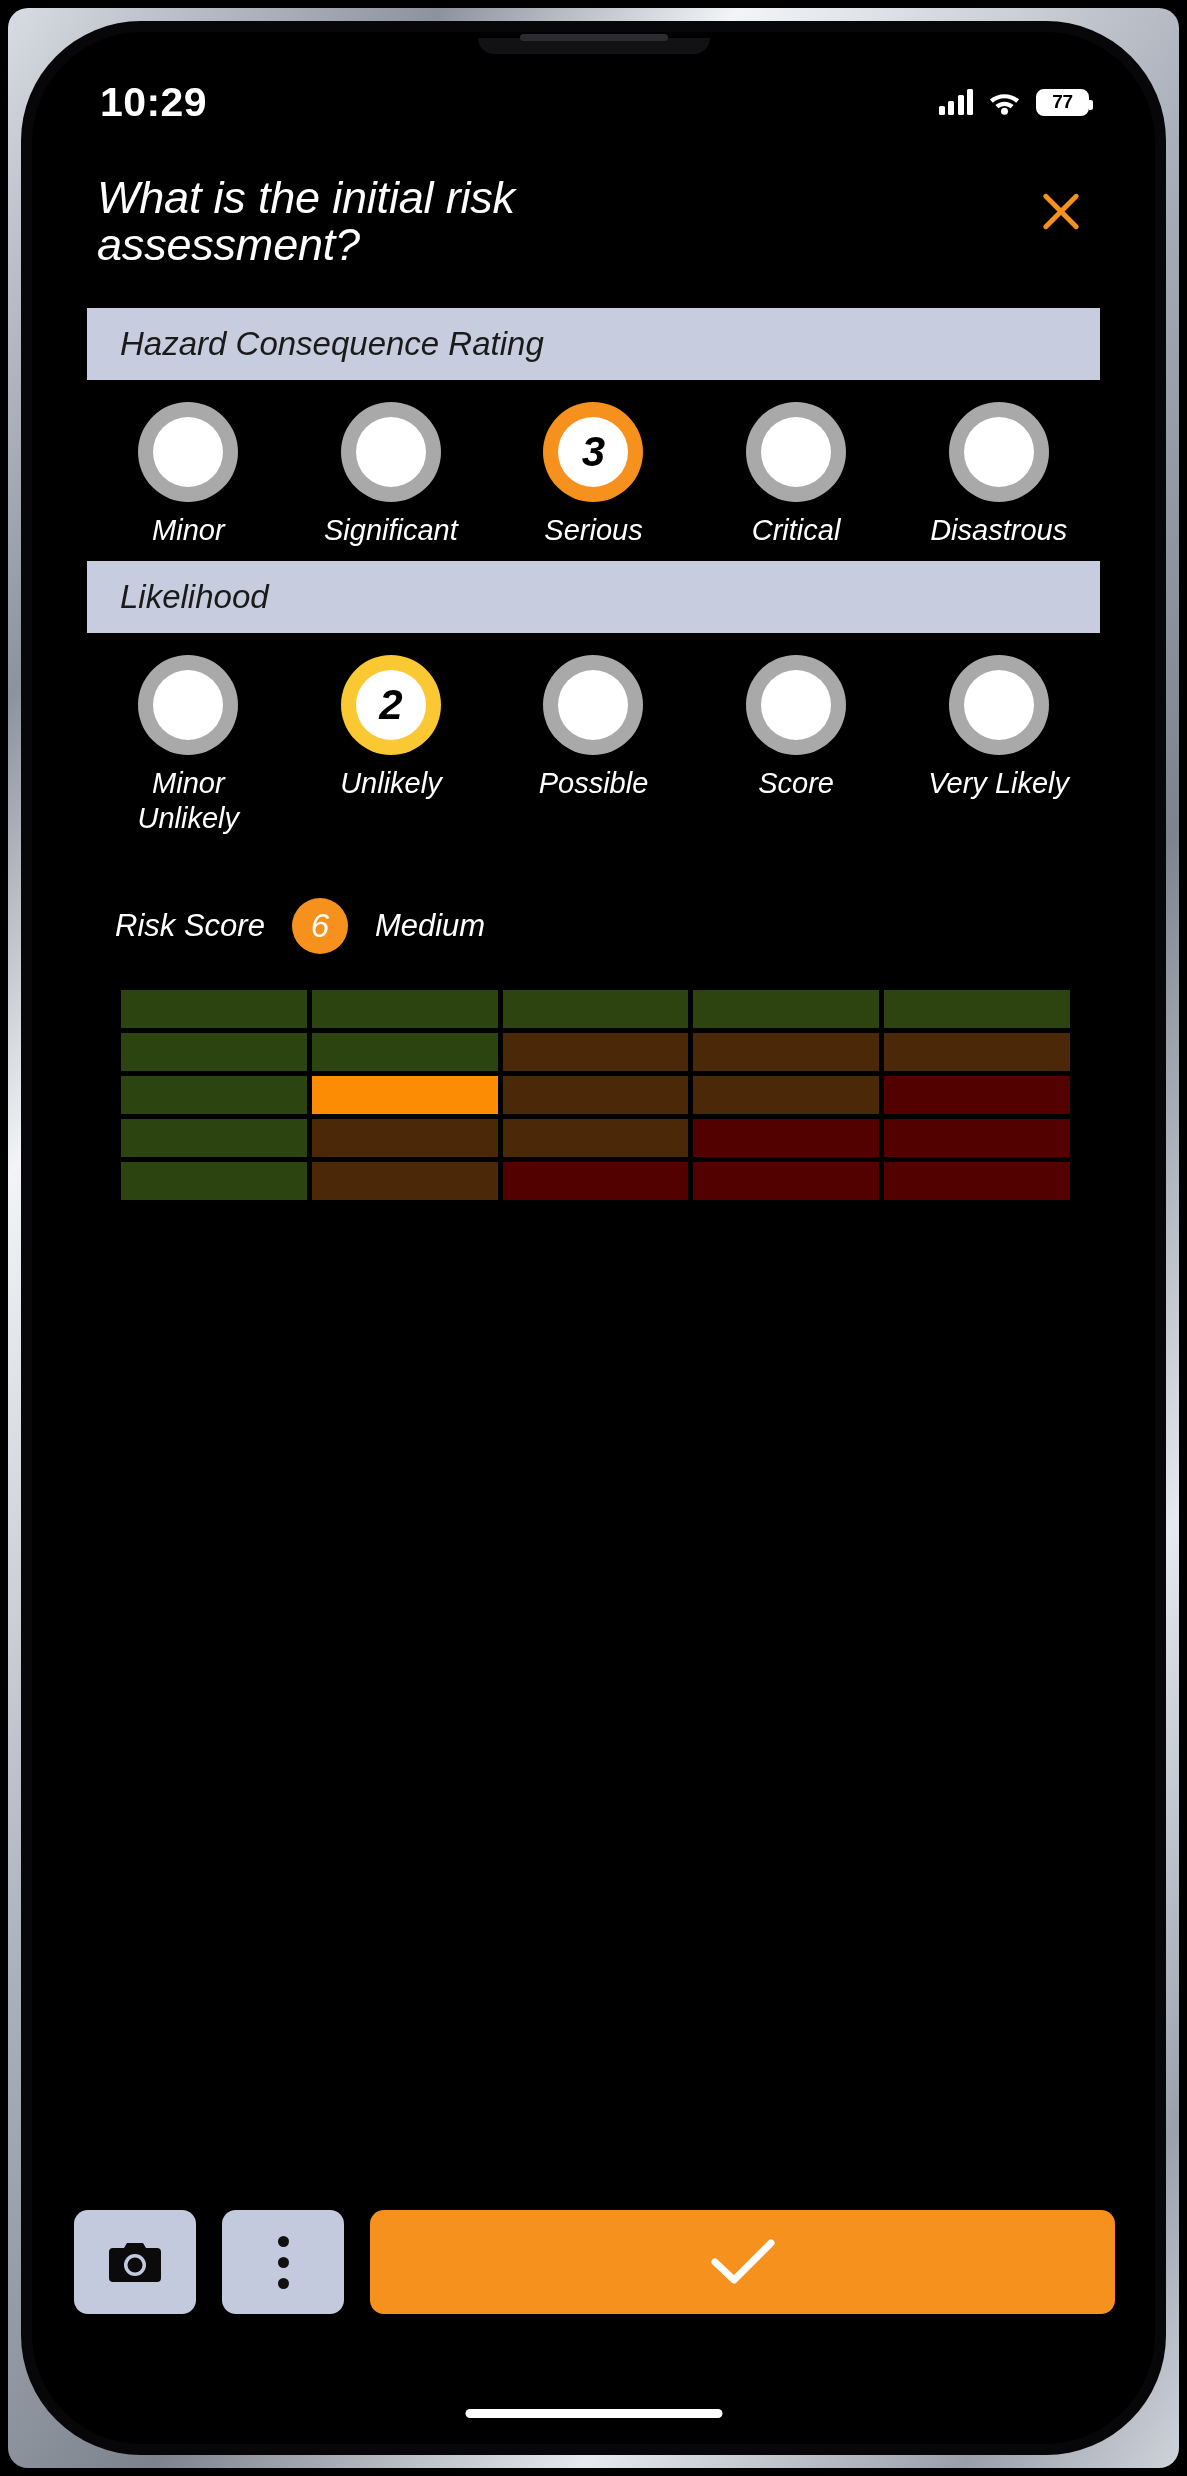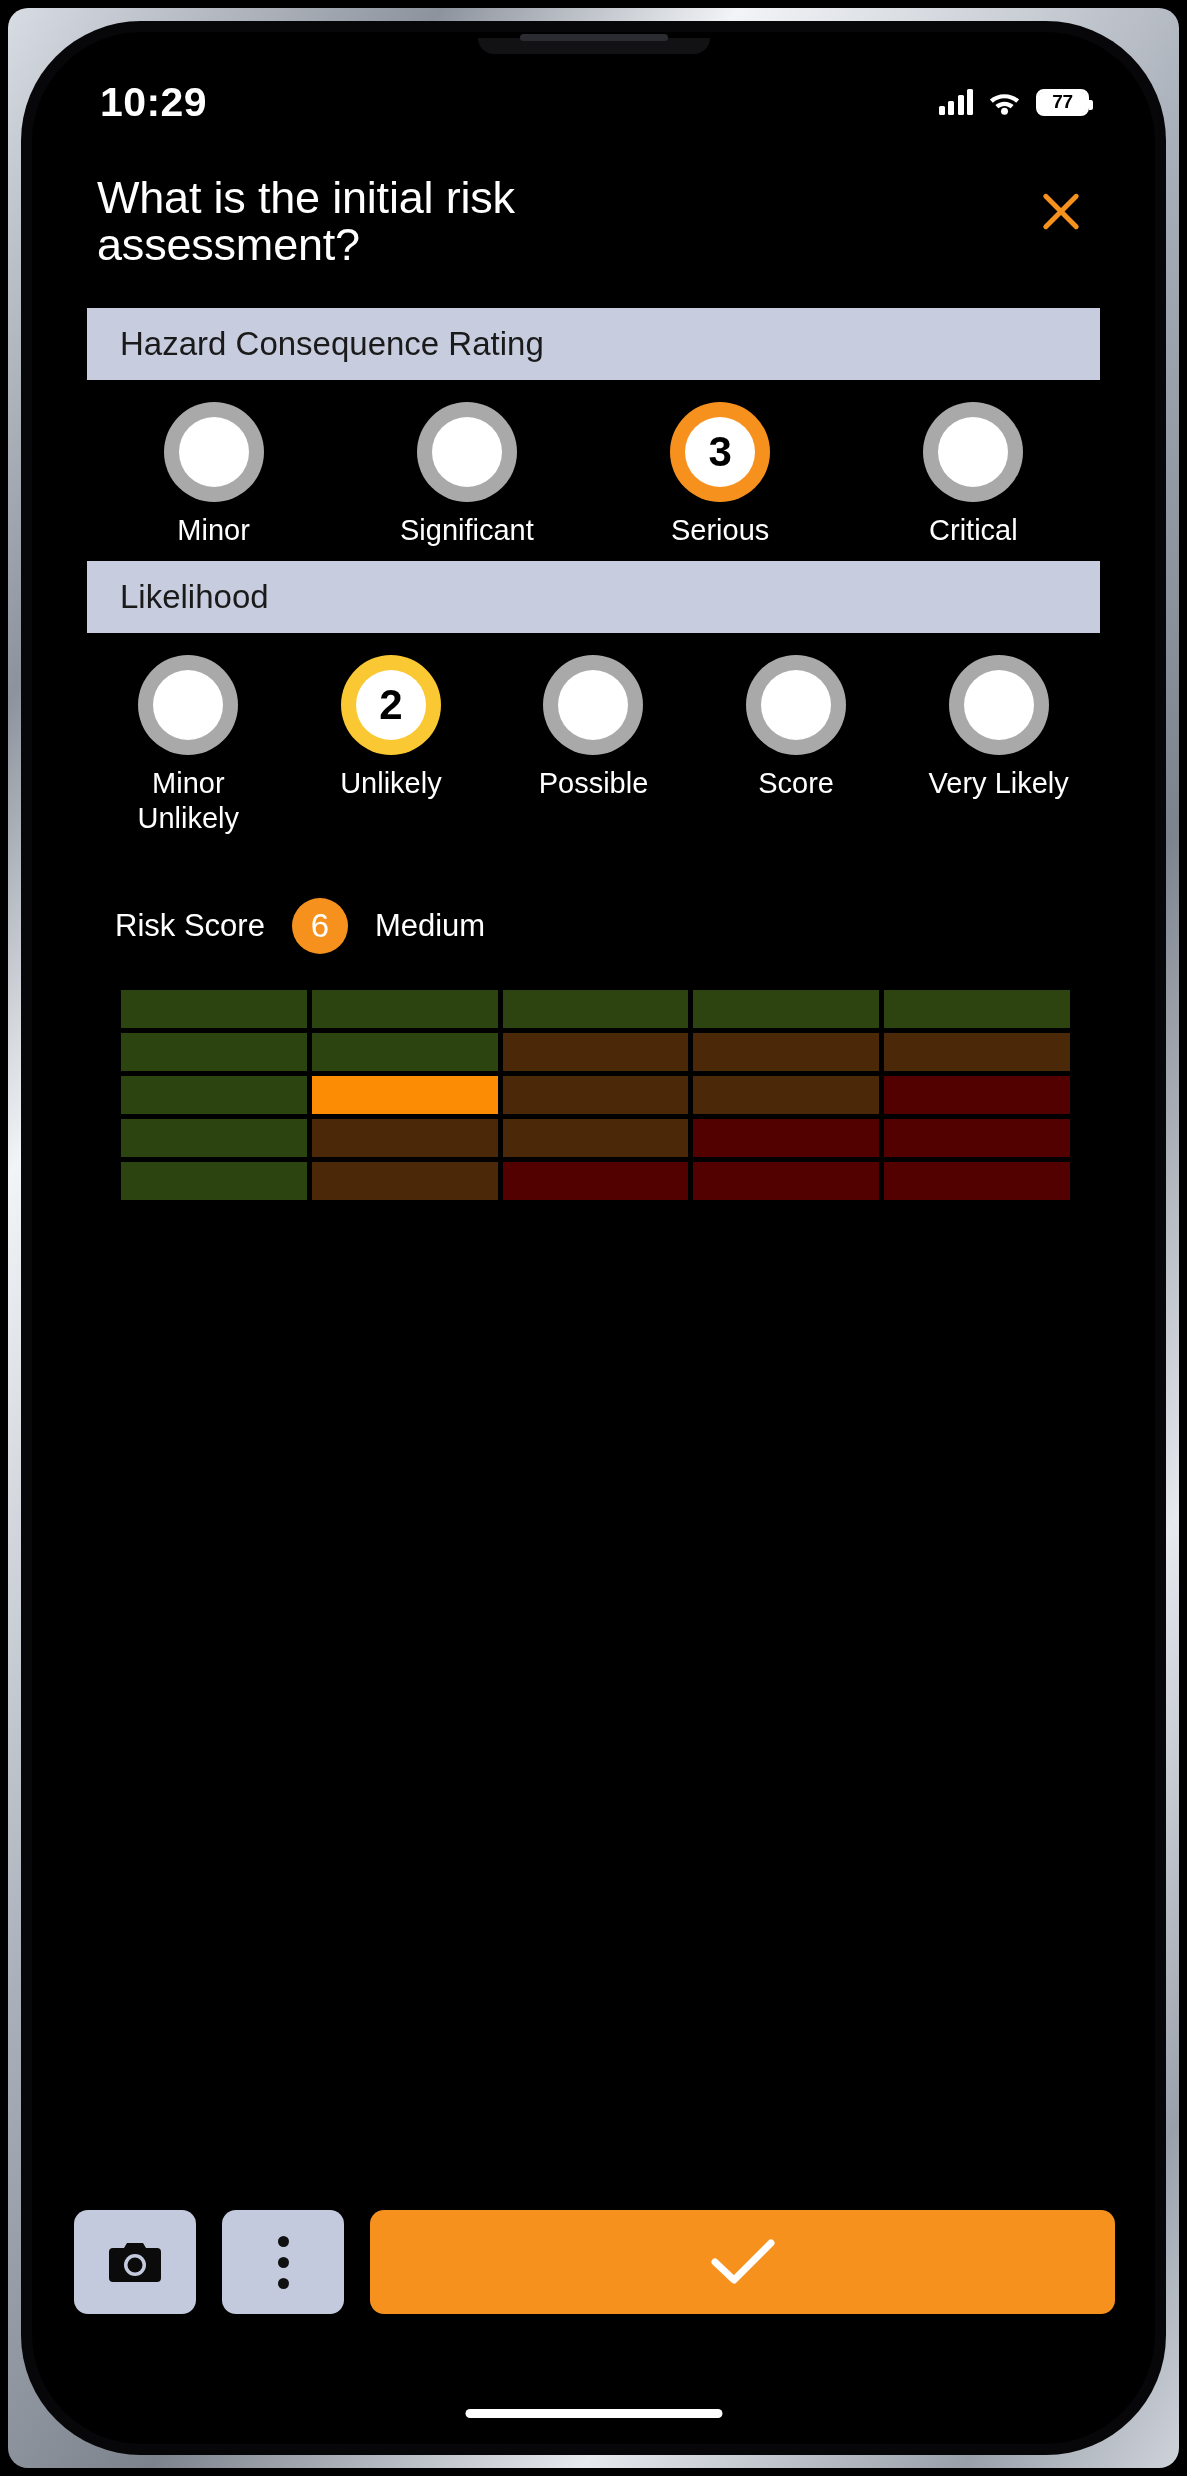--- a/index.html
+++ b/index.html
@@ -105,20 +105,21 @@
     display: flex; align-items: center; justify-content: center;
     font-size: 19px; font-weight: 700;
     letter-spacing: -0.3px;
   }
 
   
   .content {
     position: absolute;
     left: 0; top: 118px; right: 0; bottom: 0;
     padding: 0 55px;
+    font-style: italic;
   }
 
   .title-row {
     display: flex; align-items: flex-start;
     justify-content: space-between;
     padding: 24px 8px 0 10px;
     gap: 20px;
   }
   .page-title {
     color: #ffffff;
@@ -336,20 +337,26 @@
                   <div class="radio-inner">3</div>
                 </div>
               <div class="option-label">Serious</div>
             </div>
             <div class="option">
               <div class="radio">
                   <div class="radio-inner"></div>
                 </div>
               <div class="option-label">Critical</div>
             </div>
+            <div class="option">
+              <div class="radio">
+                  <div class="radio-inner"></div>
+                </div>
+              <div class="option-label">Disastrous</div>
+            </div>
           </div>
 
           <div class="section-bar likelihood">
             <div class="section-bar-label">Likelihood</div>
           </div>
           <div class="options-row">
             <div class="option">
               <div class="radio">
                   <div class="radio-inner"></div>
                 </div>

